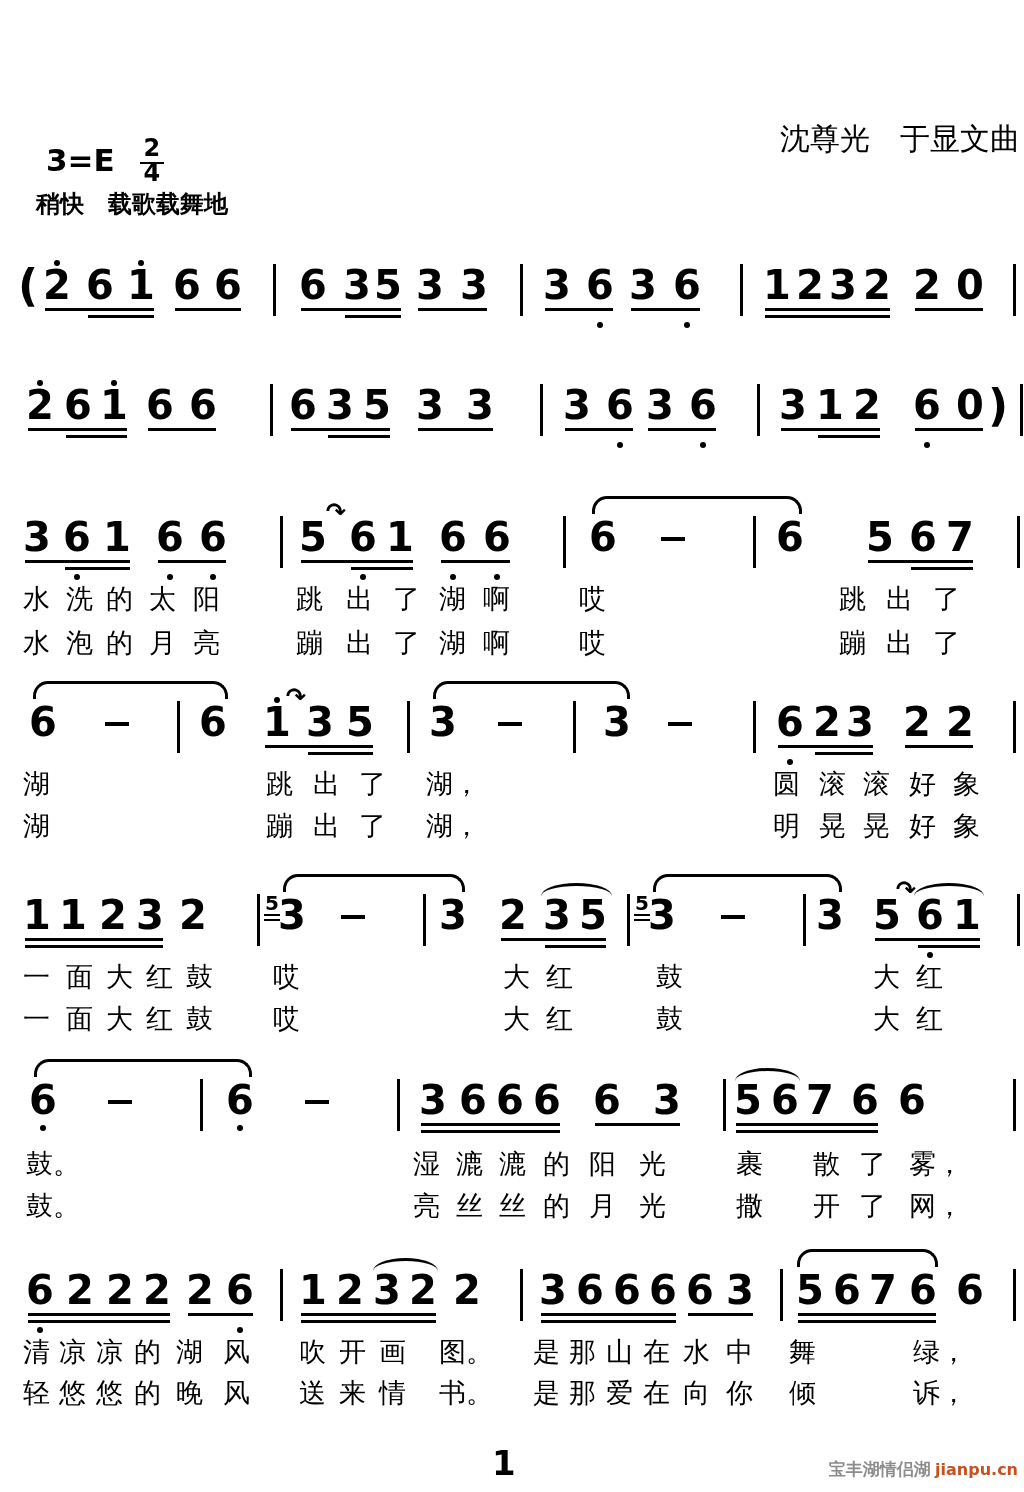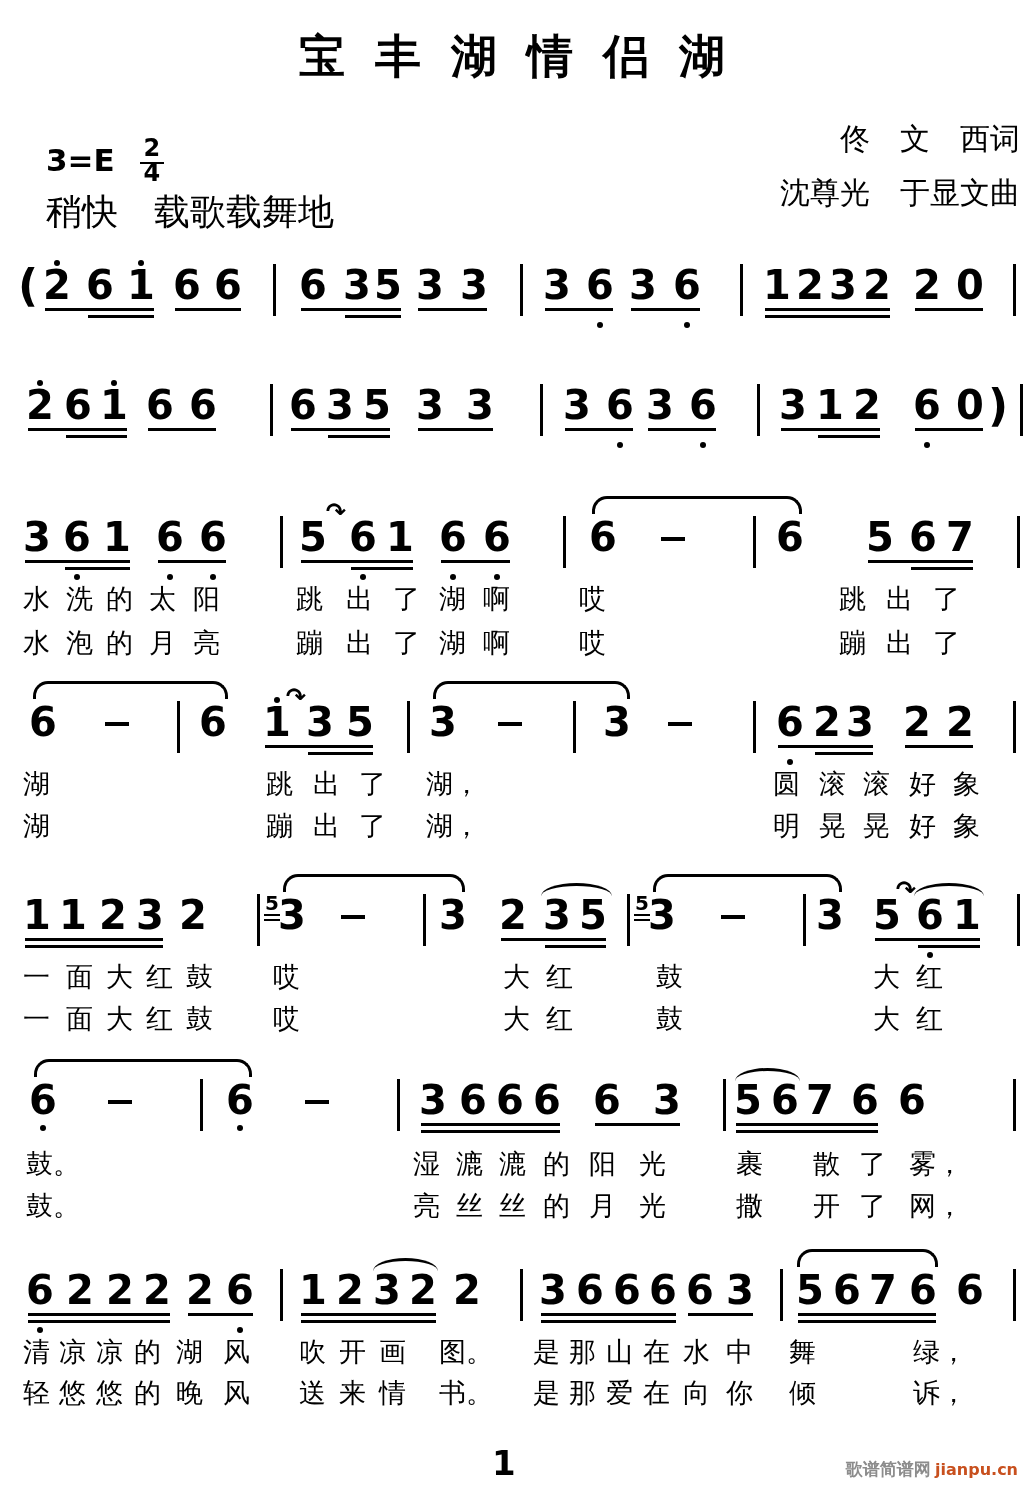--- a/index.html
+++ b/index.html
@@ -9,21 +9,21 @@
   .title{position:absolute;top:26px;left:0;right:0;text-align:center;
          font-size:46px;font-weight:bold;letter-spacing:30px;text-indent:30px;}
   .subtitle{position:absolute;top:104px;left:0;right:0;text-align:center;
             font-size:30px;letter-spacing:6px;}
   .credits{position:absolute;top:112px;right:4px;text-align:right;font-size:30px;line-height:54px;}
   .keyline{position:absolute;top:136px;left:46px;font-size:31px;font-weight:bold;
            font-family:"DejaVu Sans",sans-serif;}
   .meter{display:inline-block;vertical-align:-10px;text-align:center;margin-left:14px;
          font-size:24px;line-height:1.05;}
   .meter .num{border-bottom:2.5px solid #000;padding:0 4px;}
-  .tempo{position:absolute;top:188px;left:46px;font-size:36px;font-weight:normal;}
+  .tempo{position:absolute;top:188px;left:36px;font-size:24px;font-weight:bold;}
   
   .note{position:absolute;transform:translateX(-50%);line-height:1;
         font-family:"DejaVu Sans",sans-serif;font-weight:bold;font-size:40px;}
   .grace{position:absolute;transform:translateX(-50%);line-height:1;
          font-family:"DejaVu Sans",sans-serif;font-weight:bold;font-size:20px;}
   .paren{position:absolute;transform:translateX(-50%);line-height:1;
          font-family:"DejaVu Sans",sans-serif;font-weight:bold;font-size:44px;}
   .bar{position:absolute;width:3px;height:52px;background:#000;}
   .beam{position:absolute;height:3px;background:#000;}
   .dash{position:absolute;width:24px;height:4px;background:#000;transform:translateX(-50%);}
@@ -41,23 +41,21 @@
   .pageno{position:absolute;left:492px;top:1443px;font-size:34px;font-weight:bold;
           font-family:"DejaVu Sans",sans-serif;}
   .wm{position:absolute;top:1458px;right:6px;font-size:17px;font-weight:bold;}
   .wm .g{color:#8c8c8c;}
   .wm .o{color:#c8501e;font-family:"DejaVu Sans",sans-serif;font-size:16px;}
 </style>
 </head>
 <body>
 
 <div class="page">
-  <div class="title">宝丰湖情侣湖</div>
   <div class="credits">
-    <div>佟　文　西词</div>
     <div>沈尊光　于显文曲</div>
   </div>
   <div class="keyline">
     <span>3=E</span>
     <span class="meter">
       <span class="num">2</span>
       <br>
       <span>4</span>
     </span>
   </div>
@@ -443,16 +441,16 @@
       <span class="lyr" style="left: 606px; top: 1377px;">爱</span>
       <span class="lyr" style="left: 643px; top: 1377px;">在</span>
       <span class="lyr" style="left: 683px; top: 1377px;">向</span>
       <span class="lyr" style="left: 726px; top: 1377px;">你</span>
       <span class="lyr" style="left: 789px; top: 1377px;">倾</span>
       <span class="lyr" style="left: 913px; top: 1377px;">诉，</span>
     </div>
 
   <div class="pageno">1</div>
   <div class="wm">
-    <span class="g">歌谱简谱网</span>
+    <span class="g">宝丰湖情侣湖</span>
     <span class="o">jianpu.cn</span>
   </div>
 </div>
 
 </body></html>

